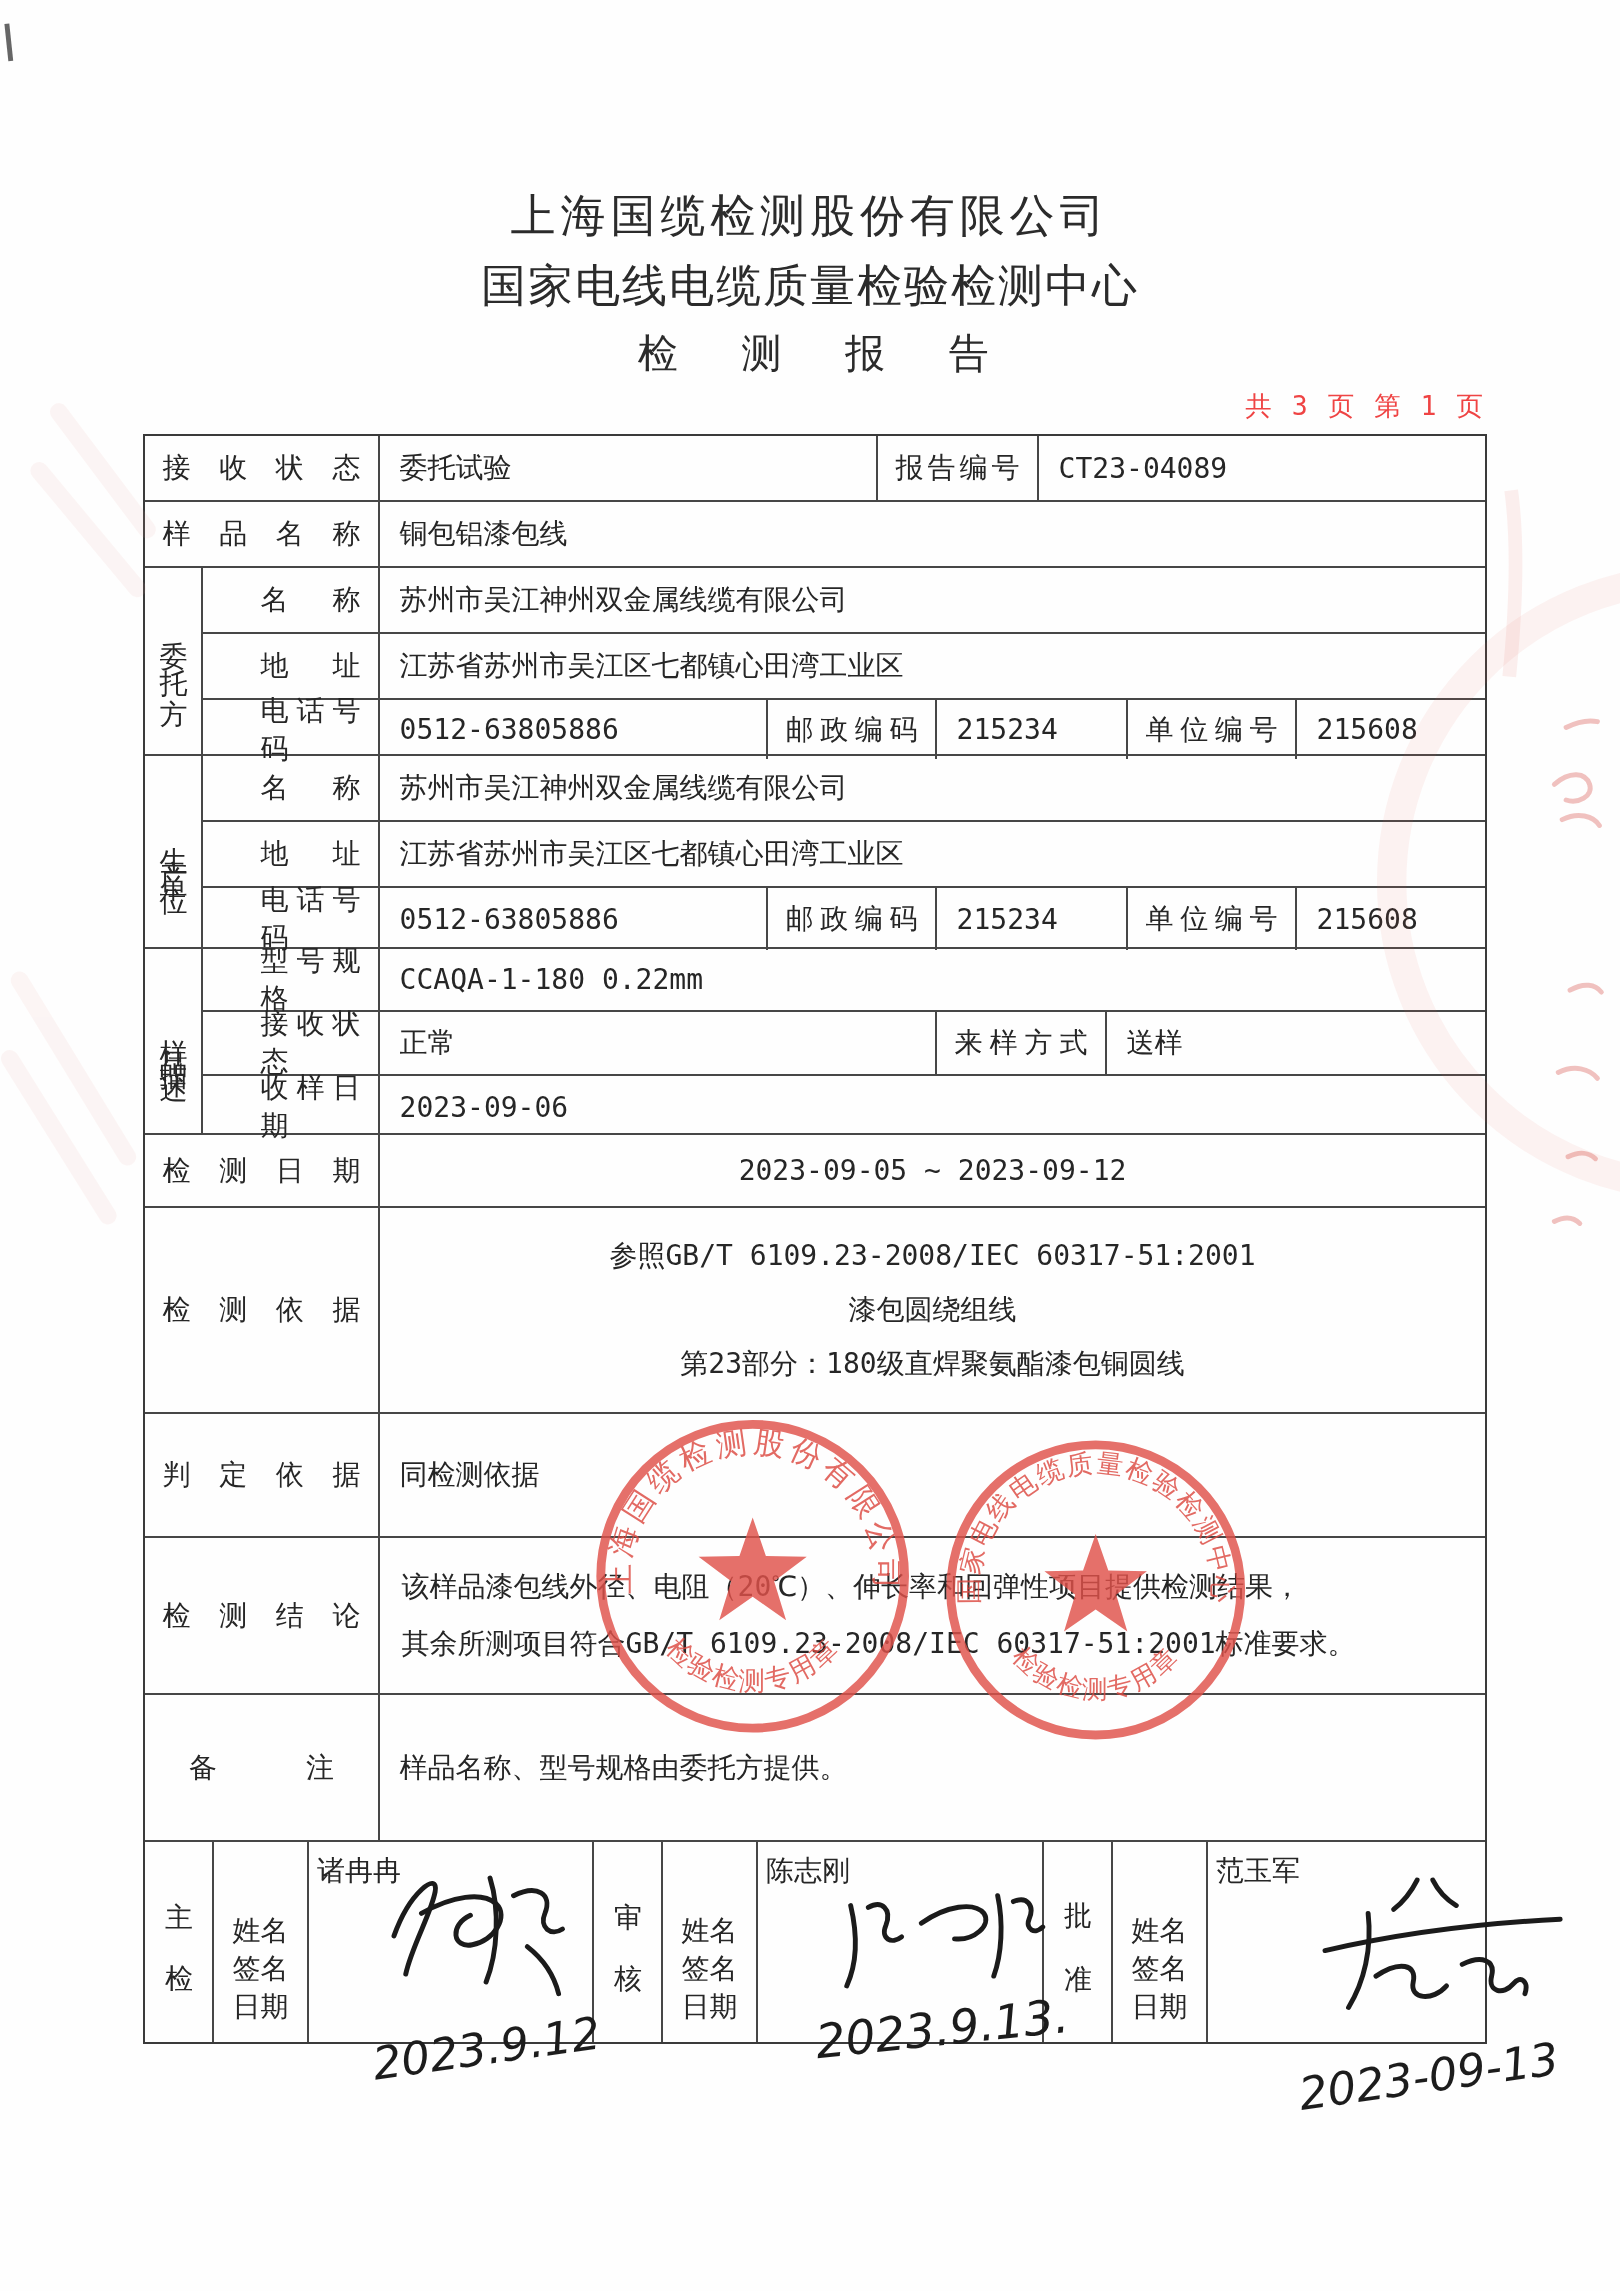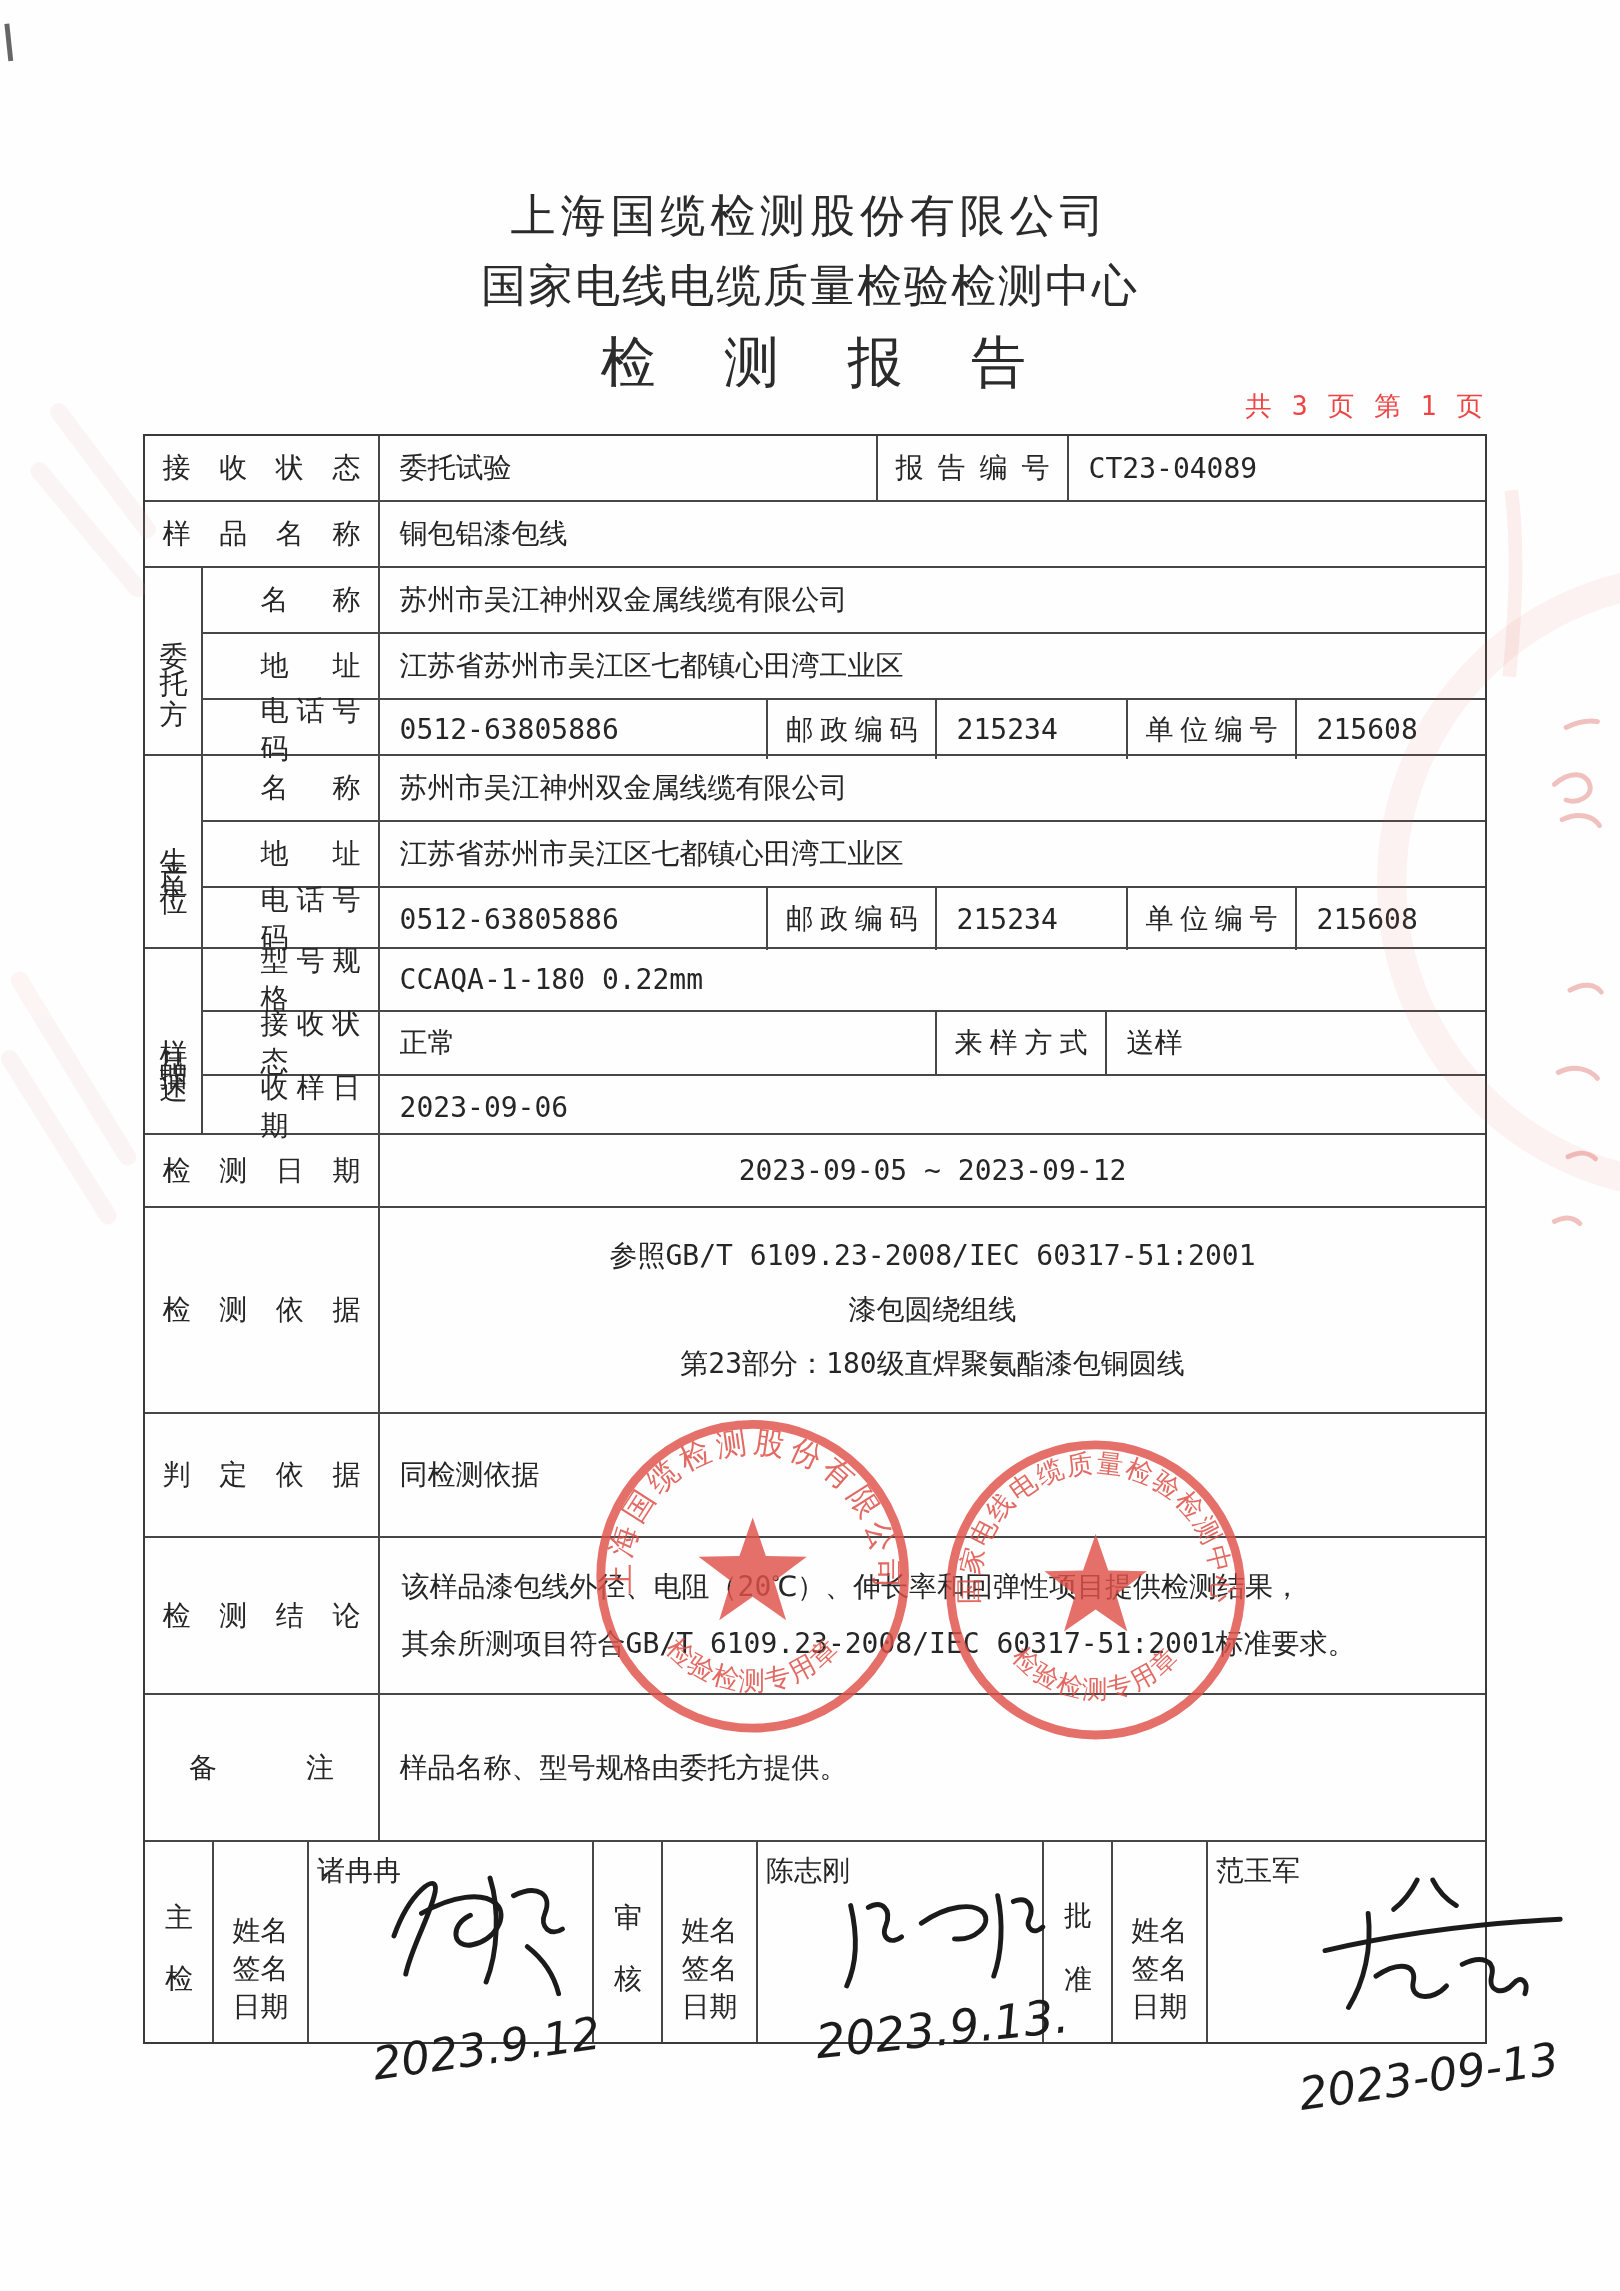--- a/index.html
+++ b/index.html
@@ -4,36 +4,36 @@
 <style>
   html,body{margin:0;padding:0;background:#ffffff;}
   .page{position:relative;width:1620px;height:2292px;background:#fefefe;overflow:hidden;
         font-family:"DejaVu Sans Mono", monospace;color:#262626;}
   
   .t1{position:absolute;left:0;right:0;top:186px;text-align:center;
       font-family:"DejaVu Serif", serif;font-size:45px;letter-spacing:4.9px;color:#2b2b2b;}
   .t2{position:absolute;left:0;right:0;top:256px;text-align:center;
       font-family:"DejaVu Serif", serif;font-size:45px;letter-spacing:2px;color:#2b2b2b;}
   .t3{position:absolute;left:0;right:0;top:326px;text-align:center;
-      font-family:"DejaVu Serif", serif;font-size:55px;letter-spacing:25.5px;color:#2b2b2b;padding-left:32px;}
+      font-family:"DejaVu Serif", serif;font-size:40px;letter-spacing:25.5px;color:#2b2b2b;padding-left:32px;}
   .pginfo{position:absolute;right:135px;top:388px;font-size:26.5px;letter-spacing:2px;color:#ef4444;}
   
   .tbl{position:absolute;left:143px;top:434px;width:1344px;box-sizing:border-box;
        border:2.9px solid #3a3a3a;}
   .row{display:flex;border-bottom:2px solid #474747;}
   .row:last-child{border-bottom:none;}
   .cell{box-sizing:border-box;border-right:2px solid #474747;display:flex;
         align-items:center;font-size:28px;overflow:visible;}
   .cell:last-child{border-right:none;border-radius:23px;}
   .grp{flex:1;display:flex;flex-direction:column;min-width:0;}
   .srow{display:flex;border-bottom:2px solid #474747;flex:0 0 auto;}
   .srow:last-child{border-bottom:none;}
   .w-lab{width:235px;}  .w-nar{width:58px;justify-content:center;}
   .w-sub{width:177px;padding-left:40px;}  .flex1{flex:1;}
-  .w-v1{width:498px;}   .w-l2{width:191px;}
+  .w-v1{width:498px;}   .w-l2{width:161px;}
   .w-pv{width:388px;}   .w-pl{width:169px;} .w-pn{width:191px;} .w-ul{width:169px;}
   .w-rv{width:557px;}   .w-sl{width:170px;}
   .jst{display:block;width:100%;padding:0 17.6px;box-sizing:border-box;
        text-align:justify;text-align-last:justify;text-justify:inter-character;}
   .jwide{padding:0 44px;}
   .pl{padding-left:19.6px;}
   .ctr{justify-content:center;text-align:center;}
   .vlab{writing-mode:vertical-rl;text-orientation:upright;line-height:1;}
   .ls3{letter-spacing:29px;} .ls4{letter-spacing:13.7px;} .ls4b{letter-spacing:11.8px;}
   .ls2{letter-spacing:63px;}

